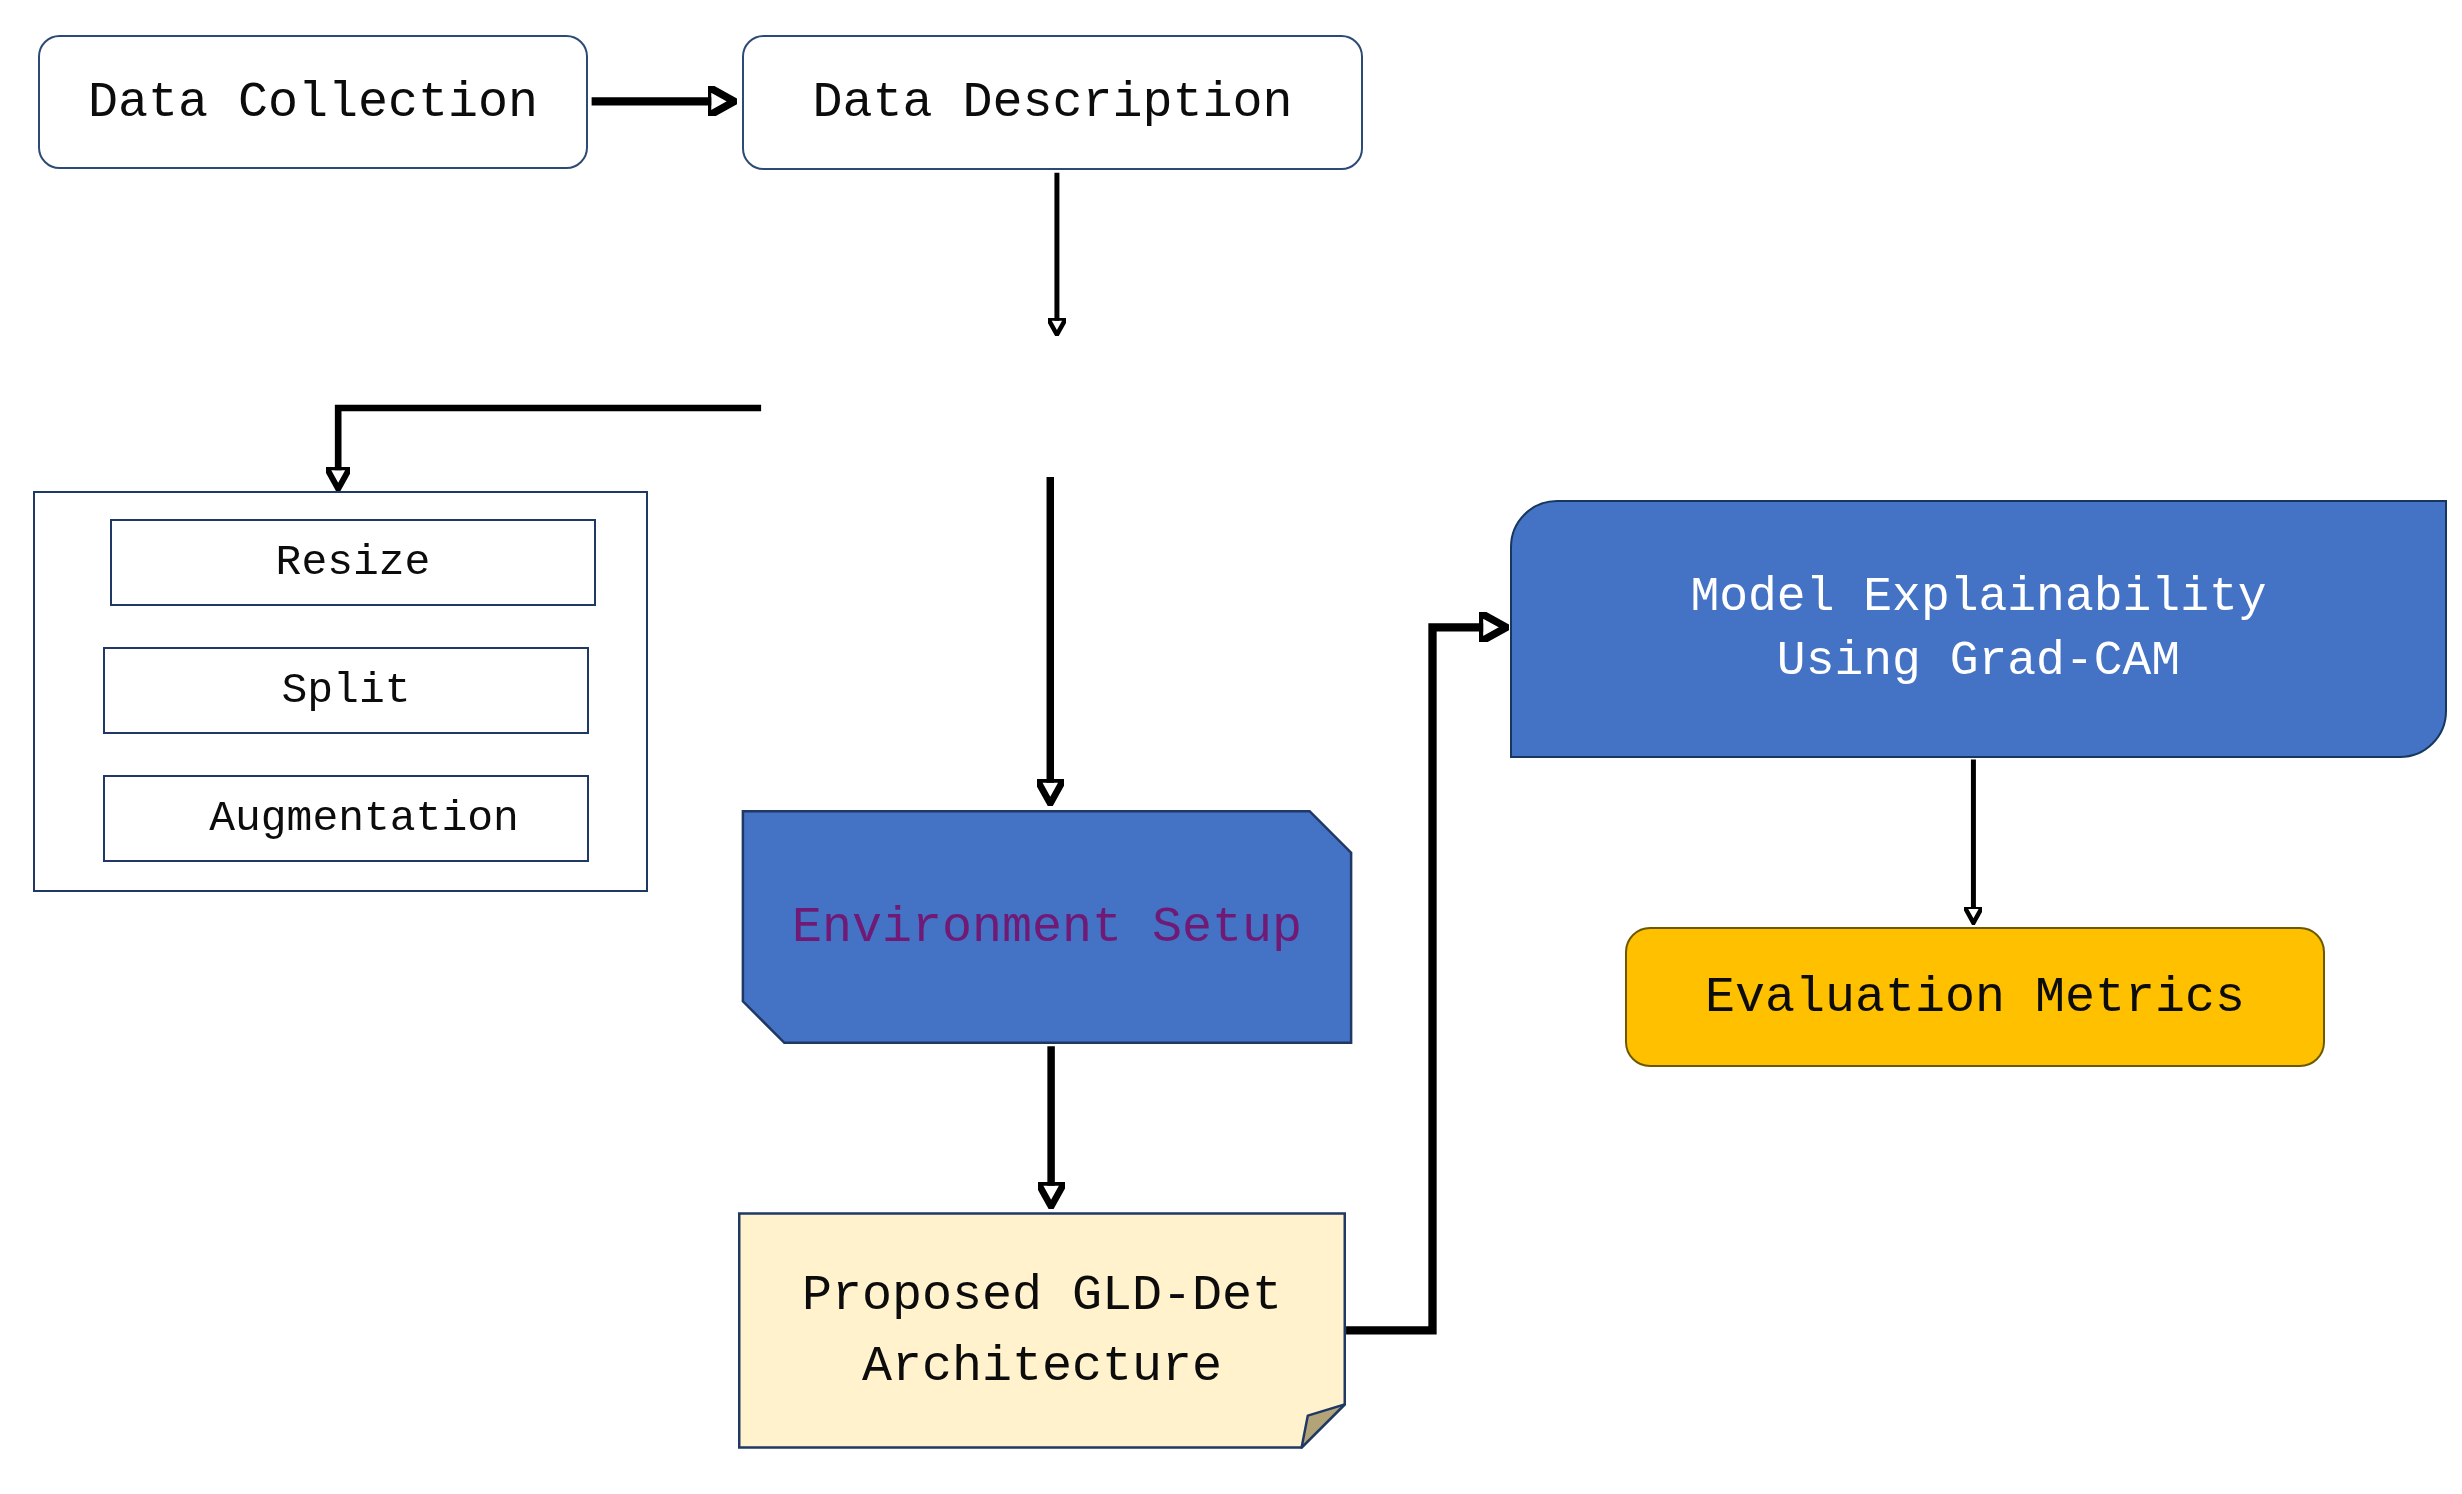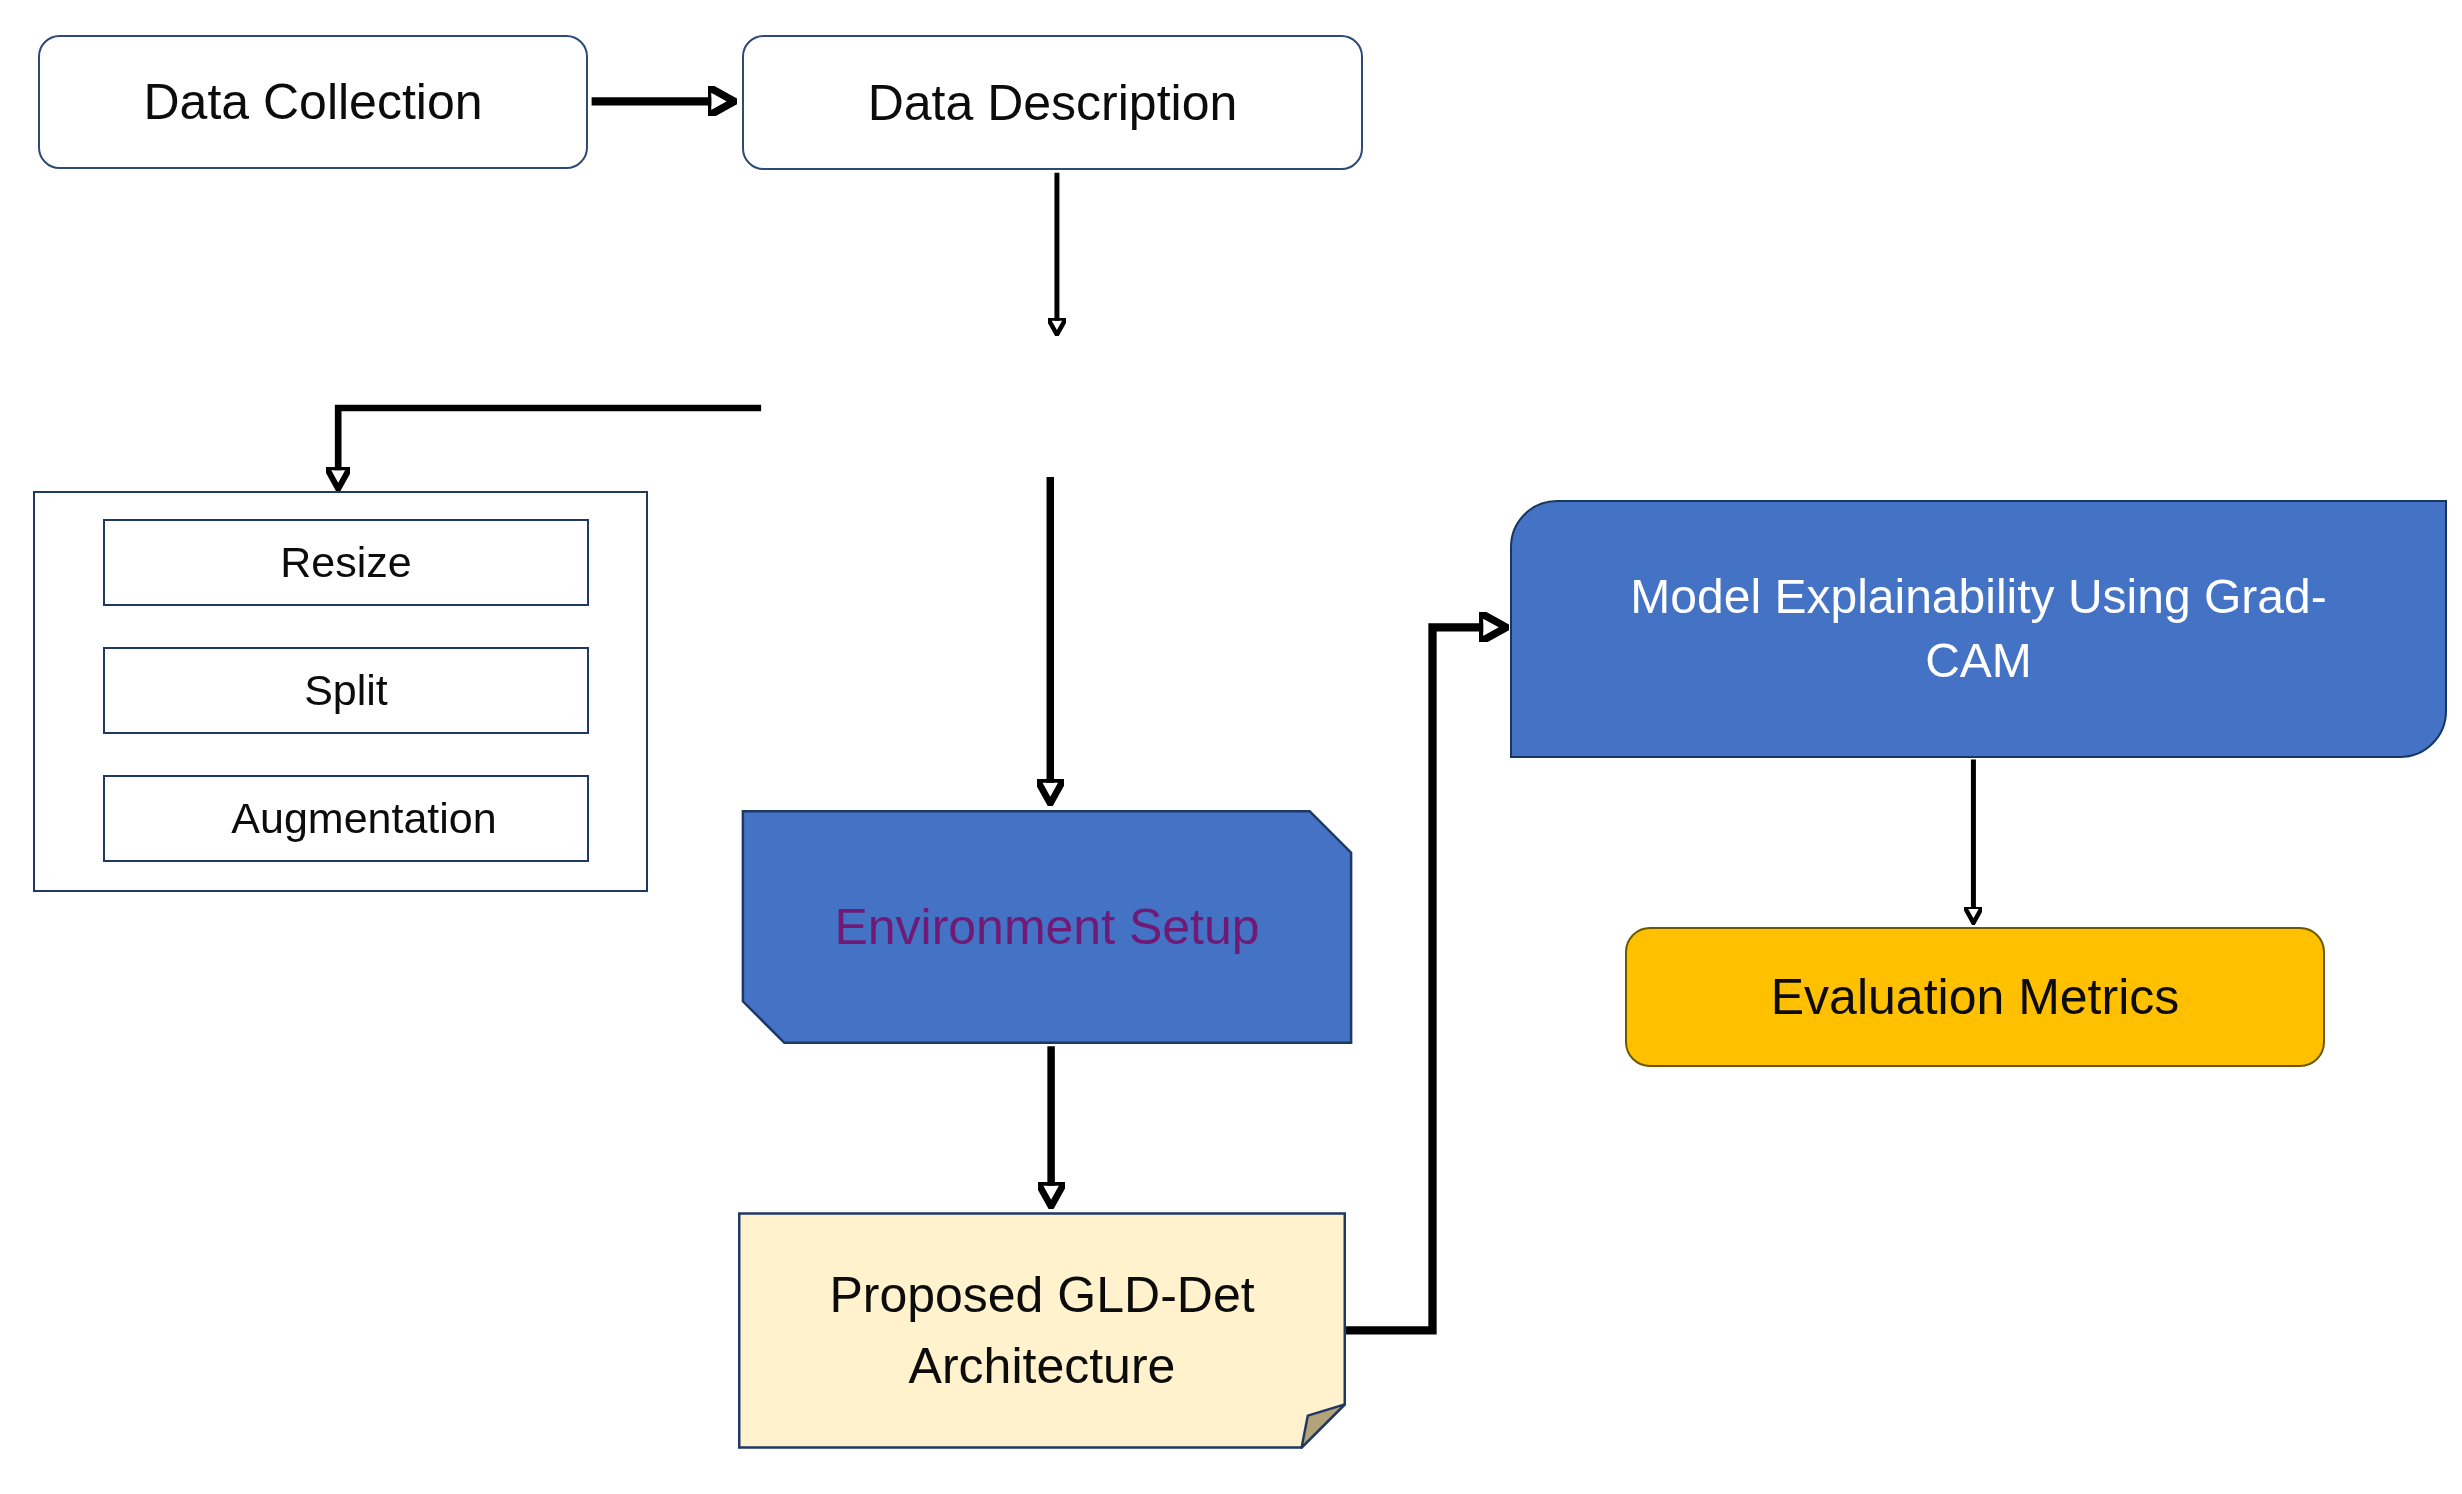--- a/index.html
+++ b/index.html
@@ -12,20 +12,21 @@
     color: #0c0c0c;
     overflow: hidden;
   }
   .node {
     position: absolute;
     display: flex;
     align-items: center;
     justify-content: center;
     text-align: center;
     box-sizing: border-box;
+    font-family: Liberation Mono, monospace;
   }
   .lbl { display: block; }
   
   .box-white {
     background: #ffffff;
     border: 2.5px solid #2d4a77;
     border-radius: 21.6px;
     font-size: 50px;
     white-space: nowrap;
   }
@@ -92,21 +93,21 @@
   <div class="node box-white" style="left:38px; top:35px; width:550px; height:134px;">
     <span class="lbl">Data Collection</span>
   </div>
 
   <div class="node box-white" style="left:742px; top:35px; width:621px; height:135px;">
     <span class="lbl">Data Description</span>
   </div>
 
 
   <div class="node group-box" style="left:33px; top:491px; width:615px; height:401px;"></div>
-  <div class="node step-box" style="left:103px; top:519px; width:486px; height:87px;">
+  <div class="node step-box" style="left:110px; top:519px; width:486px; height:87px;">
     <span class="lbl">Resize</span>
   </div>
   <div class="node step-box" style="left:103px; top:647px; width:486px; height:87px;">
     <span class="lbl">Split</span>
   </div>
   <div class="node step-box" style="left:103px; top:775px; width:486px; height:87px;padding-left:36px;">
     <span class="lbl">Augmentation</span>
   </div>
 
   <div class="node shape-node" style="left:741px; top:810px; width:612px; height:234px;">

